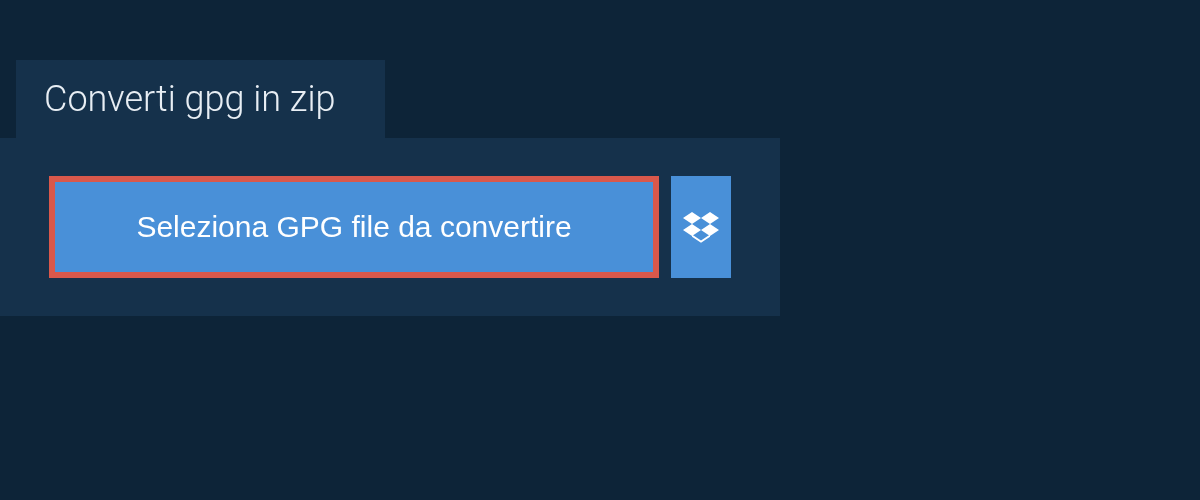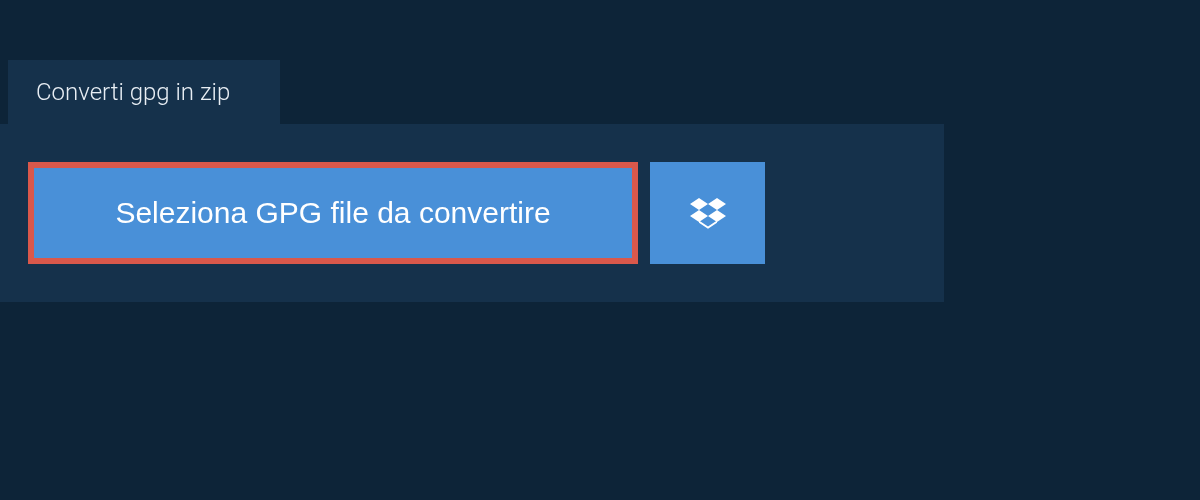--- a/index.html
+++ b/index.html
@@ -14,29 +14,29 @@
       font-family: -apple-system, BlinkMacSystemFont, "Segoe UI", Roboto, Helvetica, Arial, sans-serif;
       overflow: hidden;
     }
     .tab-container {
       padding-top: 60px;
     }
     .tab {
       display: inline-block;
       background: #15314b;
       color: #e8eef4;
-      font-size: 24px;
+      font-size: 36px;
       font-weight: 300;
       padding: 18px 50px 18px 28px;
-      margin-left: 8px;
+      margin-left: 16px;
     }
     .panel {
       background: #15314b;
-      padding: 38px 28px;
-      width: 944px;
+      padding: 38px 49px;
+      width: 780px;
     }
     .button-row {
       display: flex;
       gap: 12px;
       align-items: stretch;
     }
     .select-button {
       background: #4990d8;
       color: #ffffff;
       border: 6px solid #d9584b;

